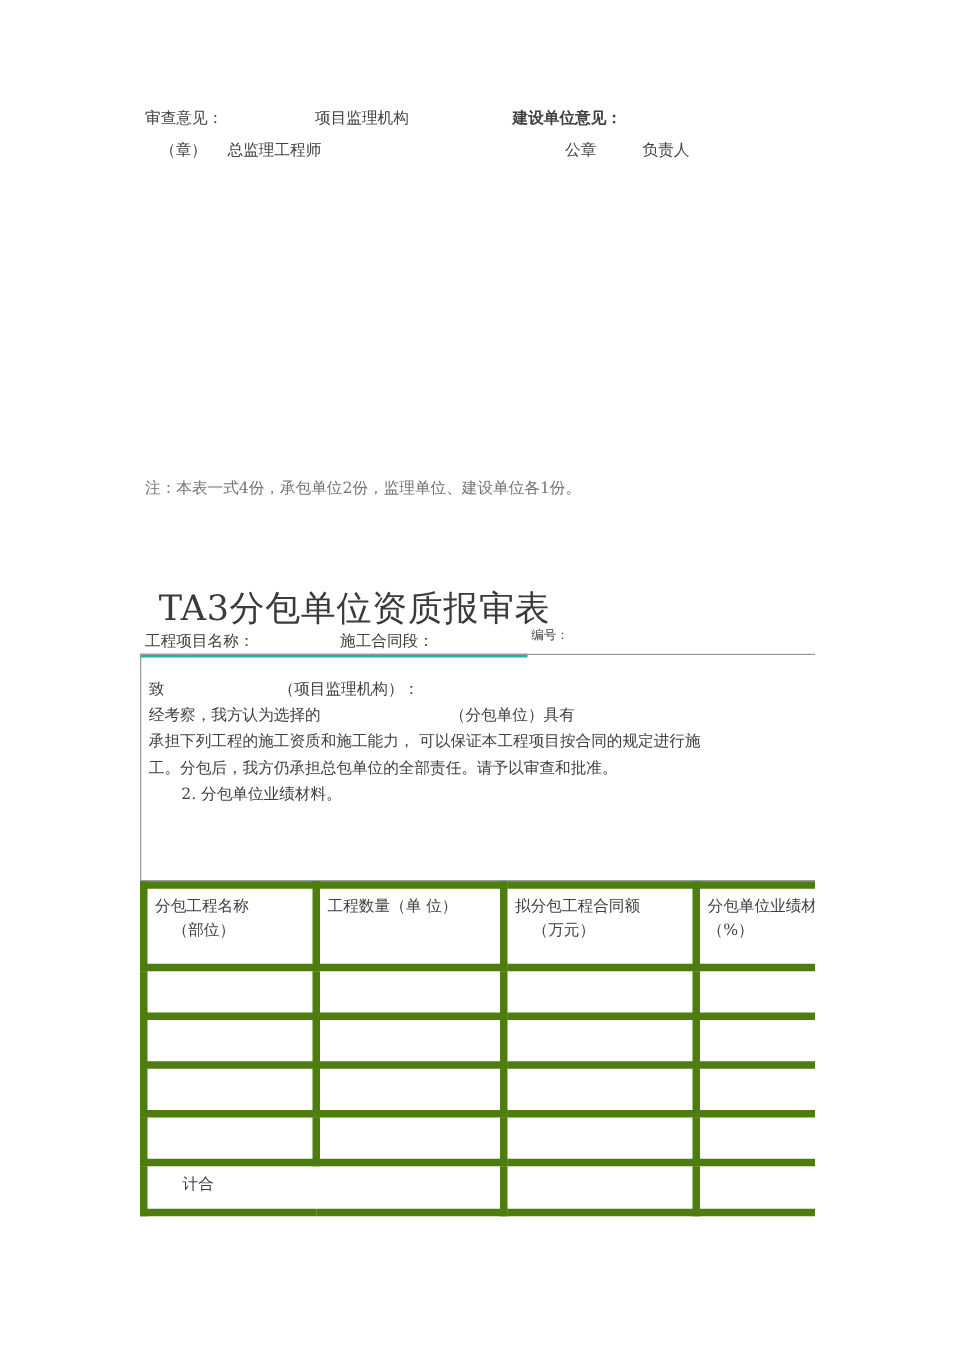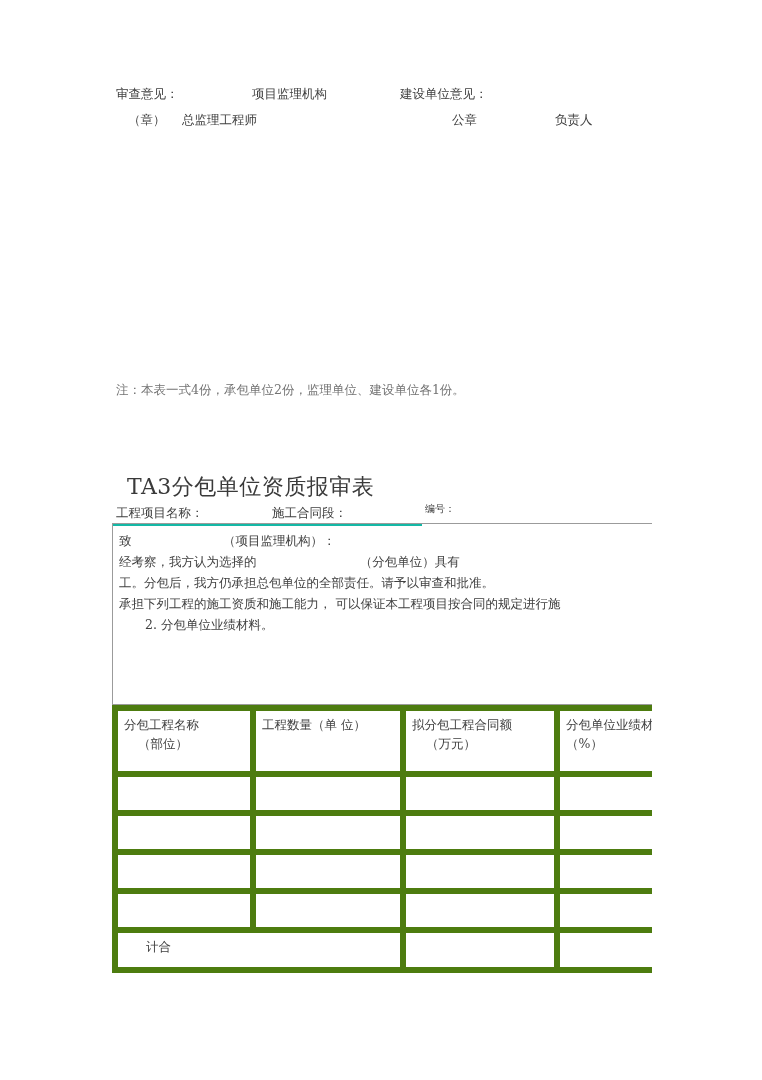--- a/index.html
+++ b/index.html
@@ -32,44 +32,44 @@
   }
   .op-cell {
     position: absolute;
     font-size: 12.5px;
     line-height: 16px;
     white-space: nowrap;
     color: #404040;
   }
   .op-review-label { left: 116px; top: 0px; }
   .op-supervisor-org { left: 252px; top: 0px; }
-  .op-owner-label { left: 400px; top: 0px; }
+  .op-owner-label { left: 410px; top: 0px; font-weight: bold; }
 
   .op-seal { left: 128px; top: 26px; }
   .op-chief-engineer { left: 182px; top: 26px; }
   .op-official-seal { left: 452px; top: 26px; }
-  .op-person { left: 555px; top: 26px; text-align: center; }
+  .op-person { left: 514px; top: 26px; text-align: center; }
 
   
   .note-line {
     position: absolute;
     left: 116px;
     top: 381px;
     font-size: 12.5px;
     line-height: 18px;
     white-space: nowrap;
     color: #737373;
   }
 
   
   .form-title {
     position: absolute;
     left: 127px;
     top: 472px;
-    font-size: 22px;
+    font-size: 28px;
     line-height: 30px;
     letter-spacing: 0.5px;
     white-space: nowrap;
     color: #3a3a3a;
     font-family: "DejaVu Serif", "Liberation Serif", serif;
   }
 
   
   .field-row {
     position: absolute;
@@ -101,21 +101,21 @@
 
   
   .body-box {
     position: absolute;
     left: 112px;
     top: 523px;
     width: 549px;
     height: 182px;
     border: 1px solid #9b9b9b;
     box-sizing: border-box;
-    padding: 6px 0 0 6px;
+    padding: 16px 0 0 6px;
   }
   .body-line {
     font-size: 12.5px;
     line-height: 21px;
     white-space: pre;
     color: #404040;
   }
   .body-line.indent-1 { padding-left: 26px; }
 
   
@@ -169,22 +169,22 @@
 
   <div class="field-row">
     <span class="field-item field-project-name">工程项目名称：</span>
     <span class="field-item field-contract-section">施工合同段：</span>
   </div>
   <div class="field-number">编号：</div>
 
   <div class="body-box">
     <div class="body-line">致                       （项目监理机构）：</div>
     <div class="body-line">经考察，我方认为选择的                          （分包单位）具有</div>
+    <div class="body-line">承担下列工程的施工资质和施工能力， 可以保证本工程项目按合同的规定进行施</div>
     <div class="body-line">工。分包后，我方仍承担总包单位的全部责任。请予以审查和批准。</div>
-    <div class="body-line">承担下列工程的施工资质和施工能力， 可以保证本工程项目按合同的规定进行施</div>
     <div class="body-line indent-1">2. 分包单位业绩材料。</div>
   </div>
 
   <table class="data-table">
     <tbody>
         <tr>
       <td class="col-a head-cell">
         <div class="l1">分包工程名称</div>
         <div class="l2">（部位）</div>
       </td>

